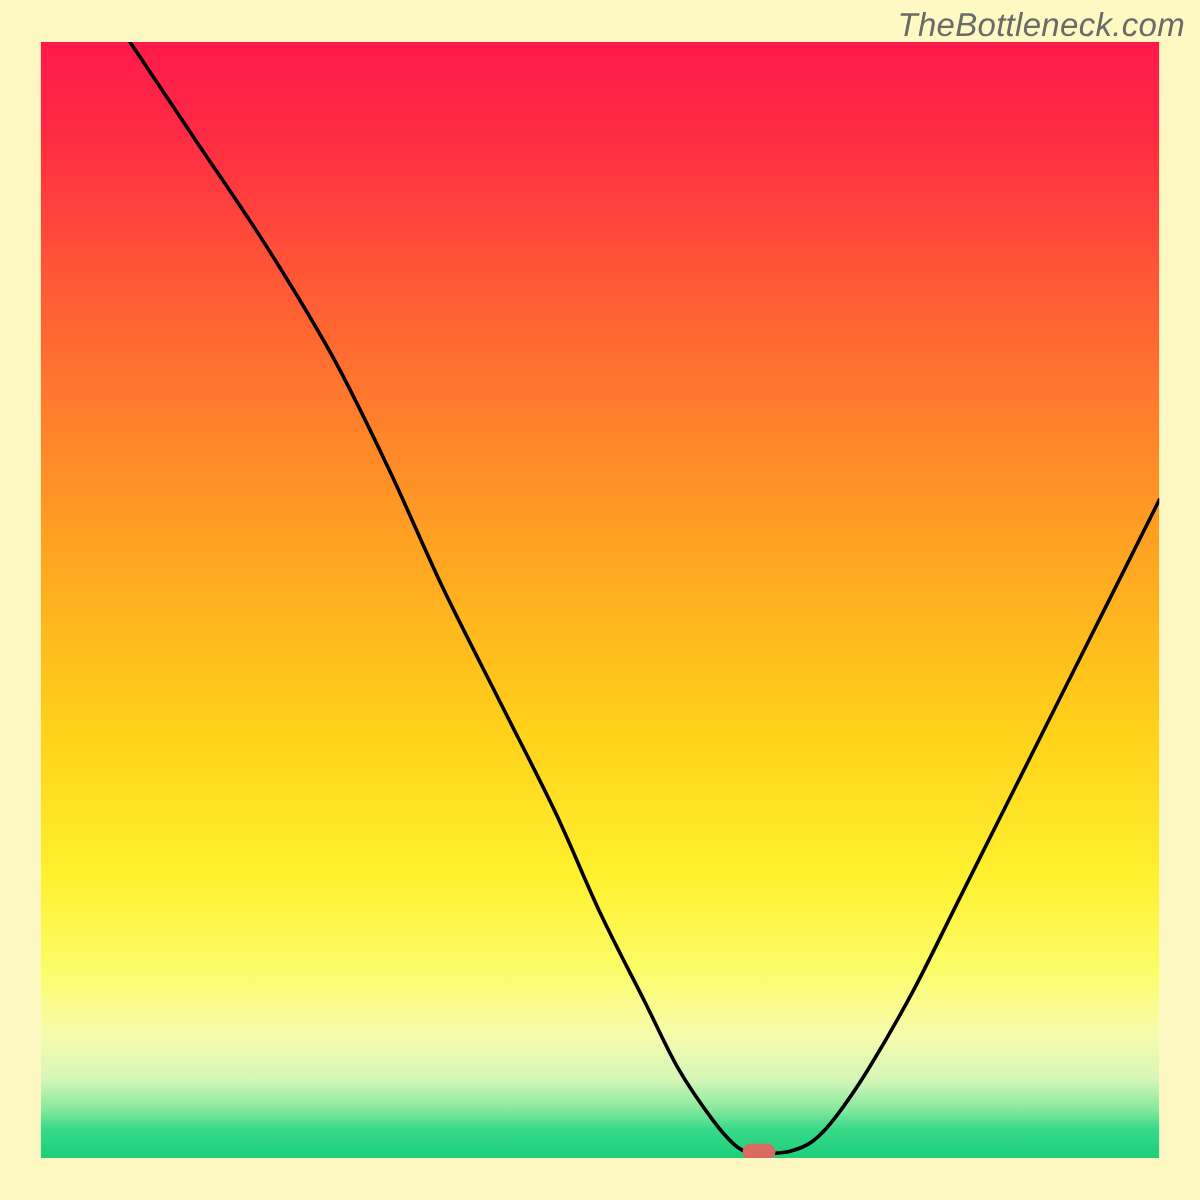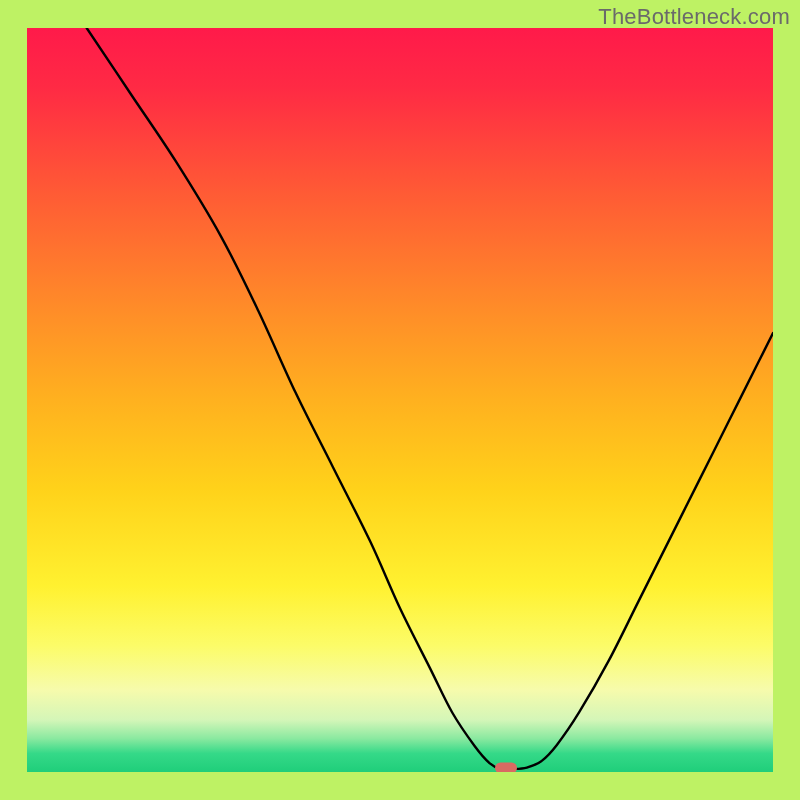--- a/index.html
+++ b/index.html
@@ -8,21 +8,22 @@
     width: 800px;
     height: 800px;
     background: #000;
     overflow: hidden;
     font-family: Arial, Helvetica, sans-serif;
   }
   .frame {
     position: relative;
     width: 800px;
     height: 800px;
-    background: #bef264;
+    background: #fef9c3;
+    font-style: italic;
   }
   .watermark {
     position: absolute;
     top: 4px;
     right: 10px;
     color: #6a6a6a;
     font-size: 22px;
     font-weight: 500;
     letter-spacing: 0.2px;
     z-index: 5;

